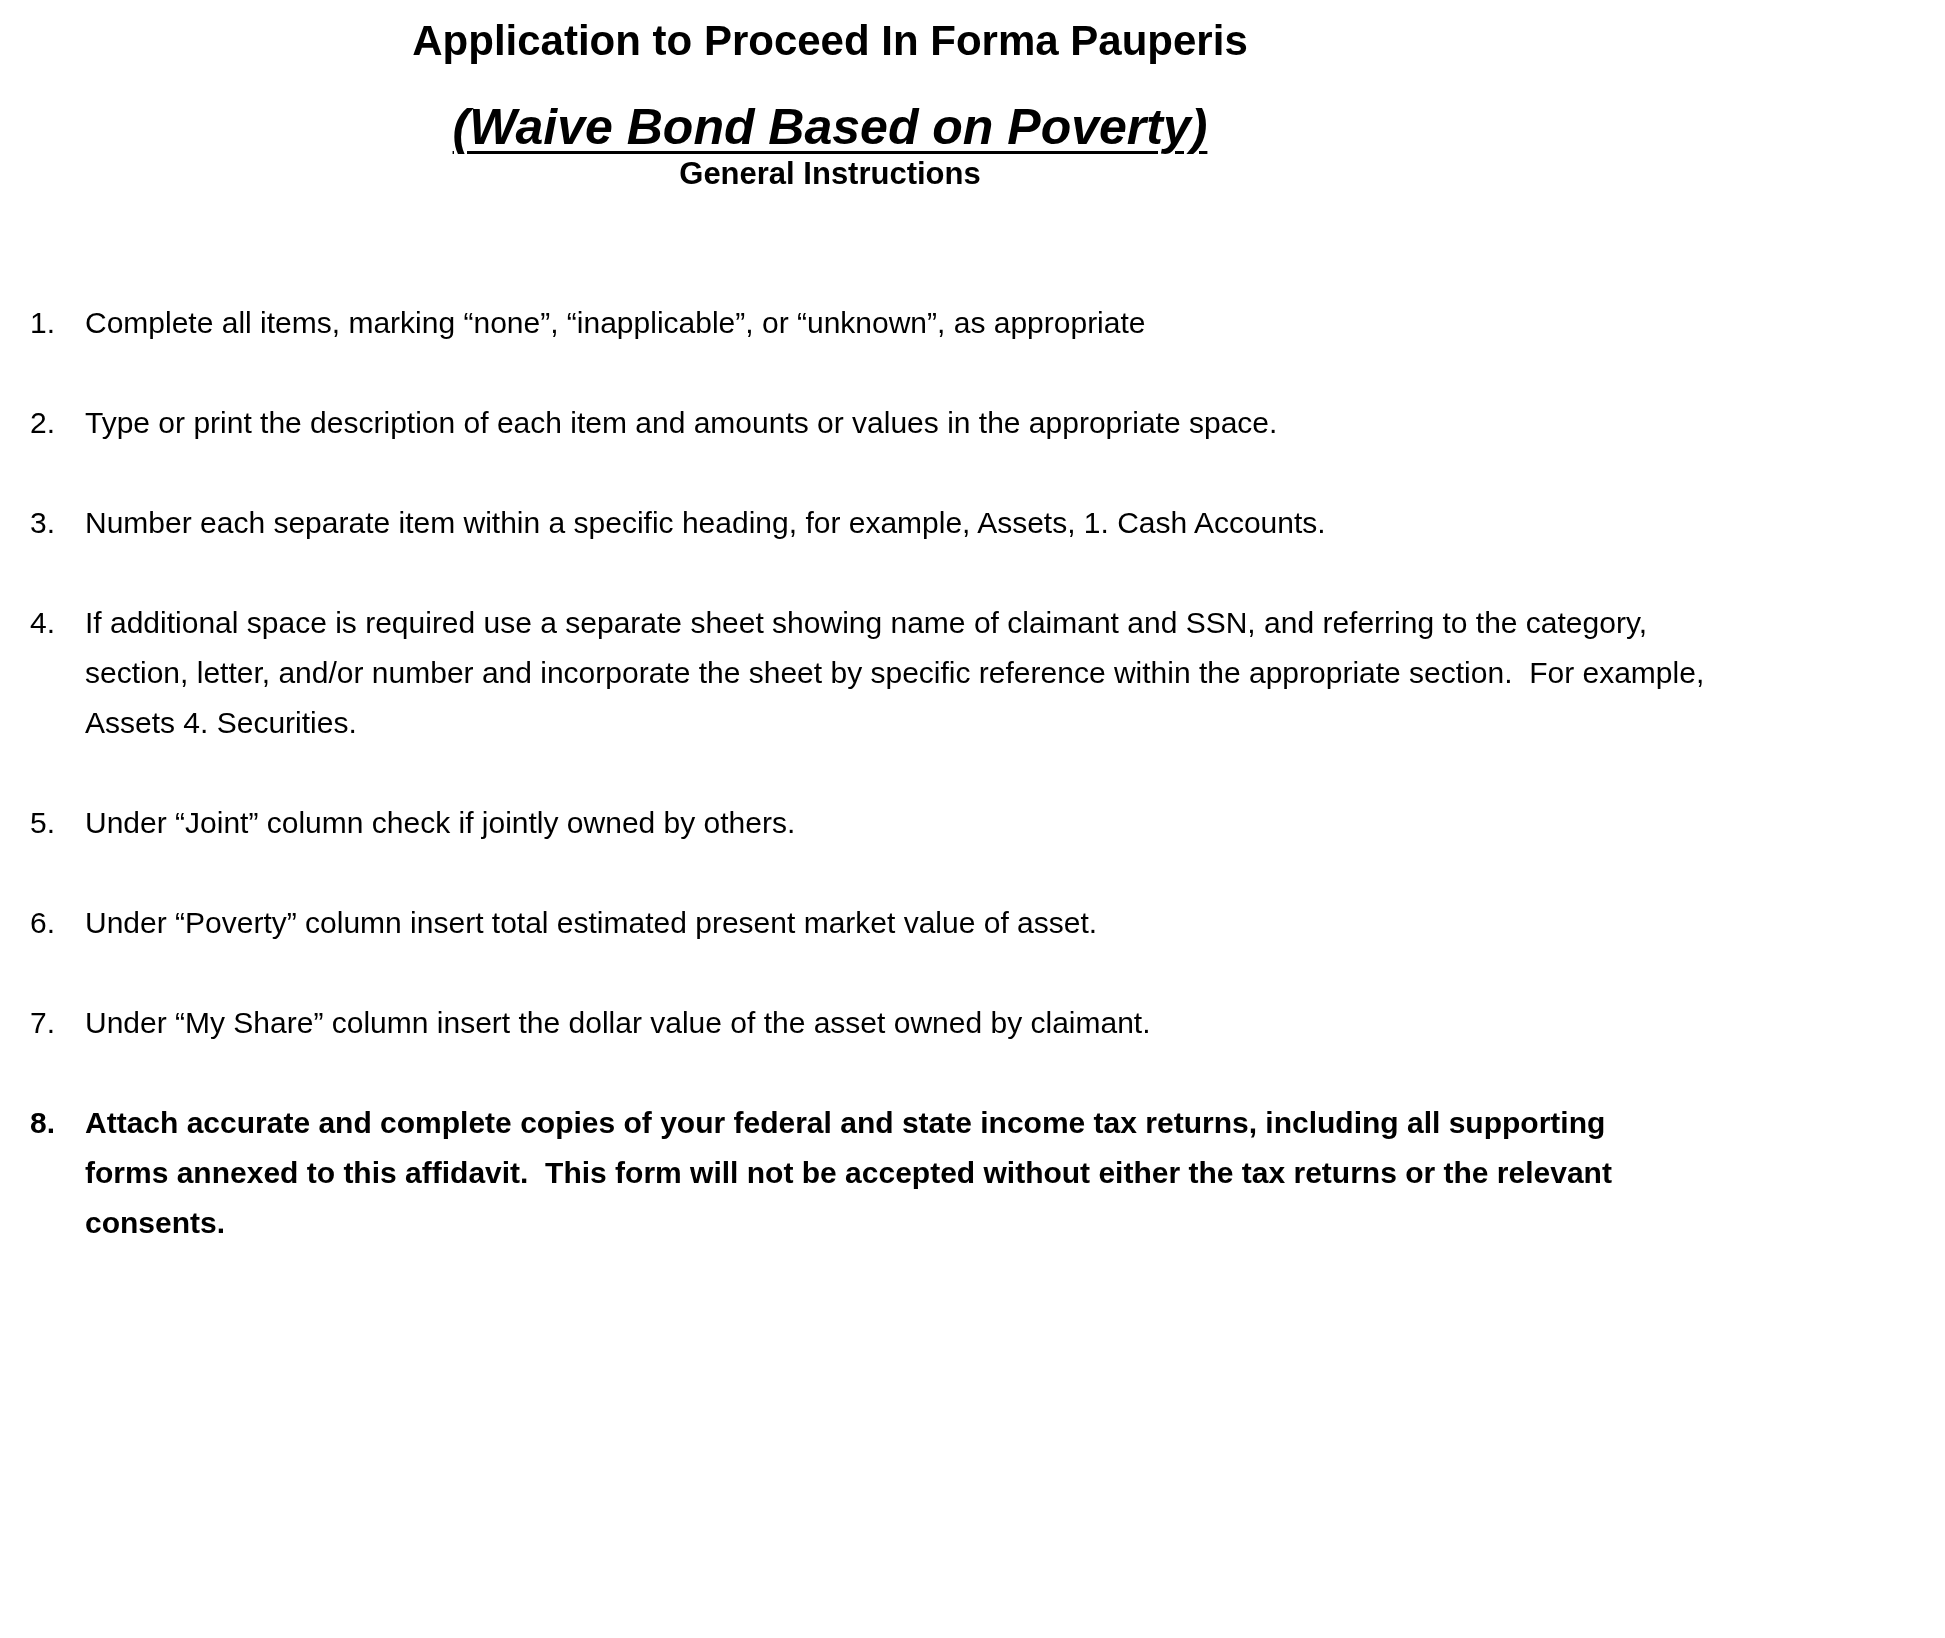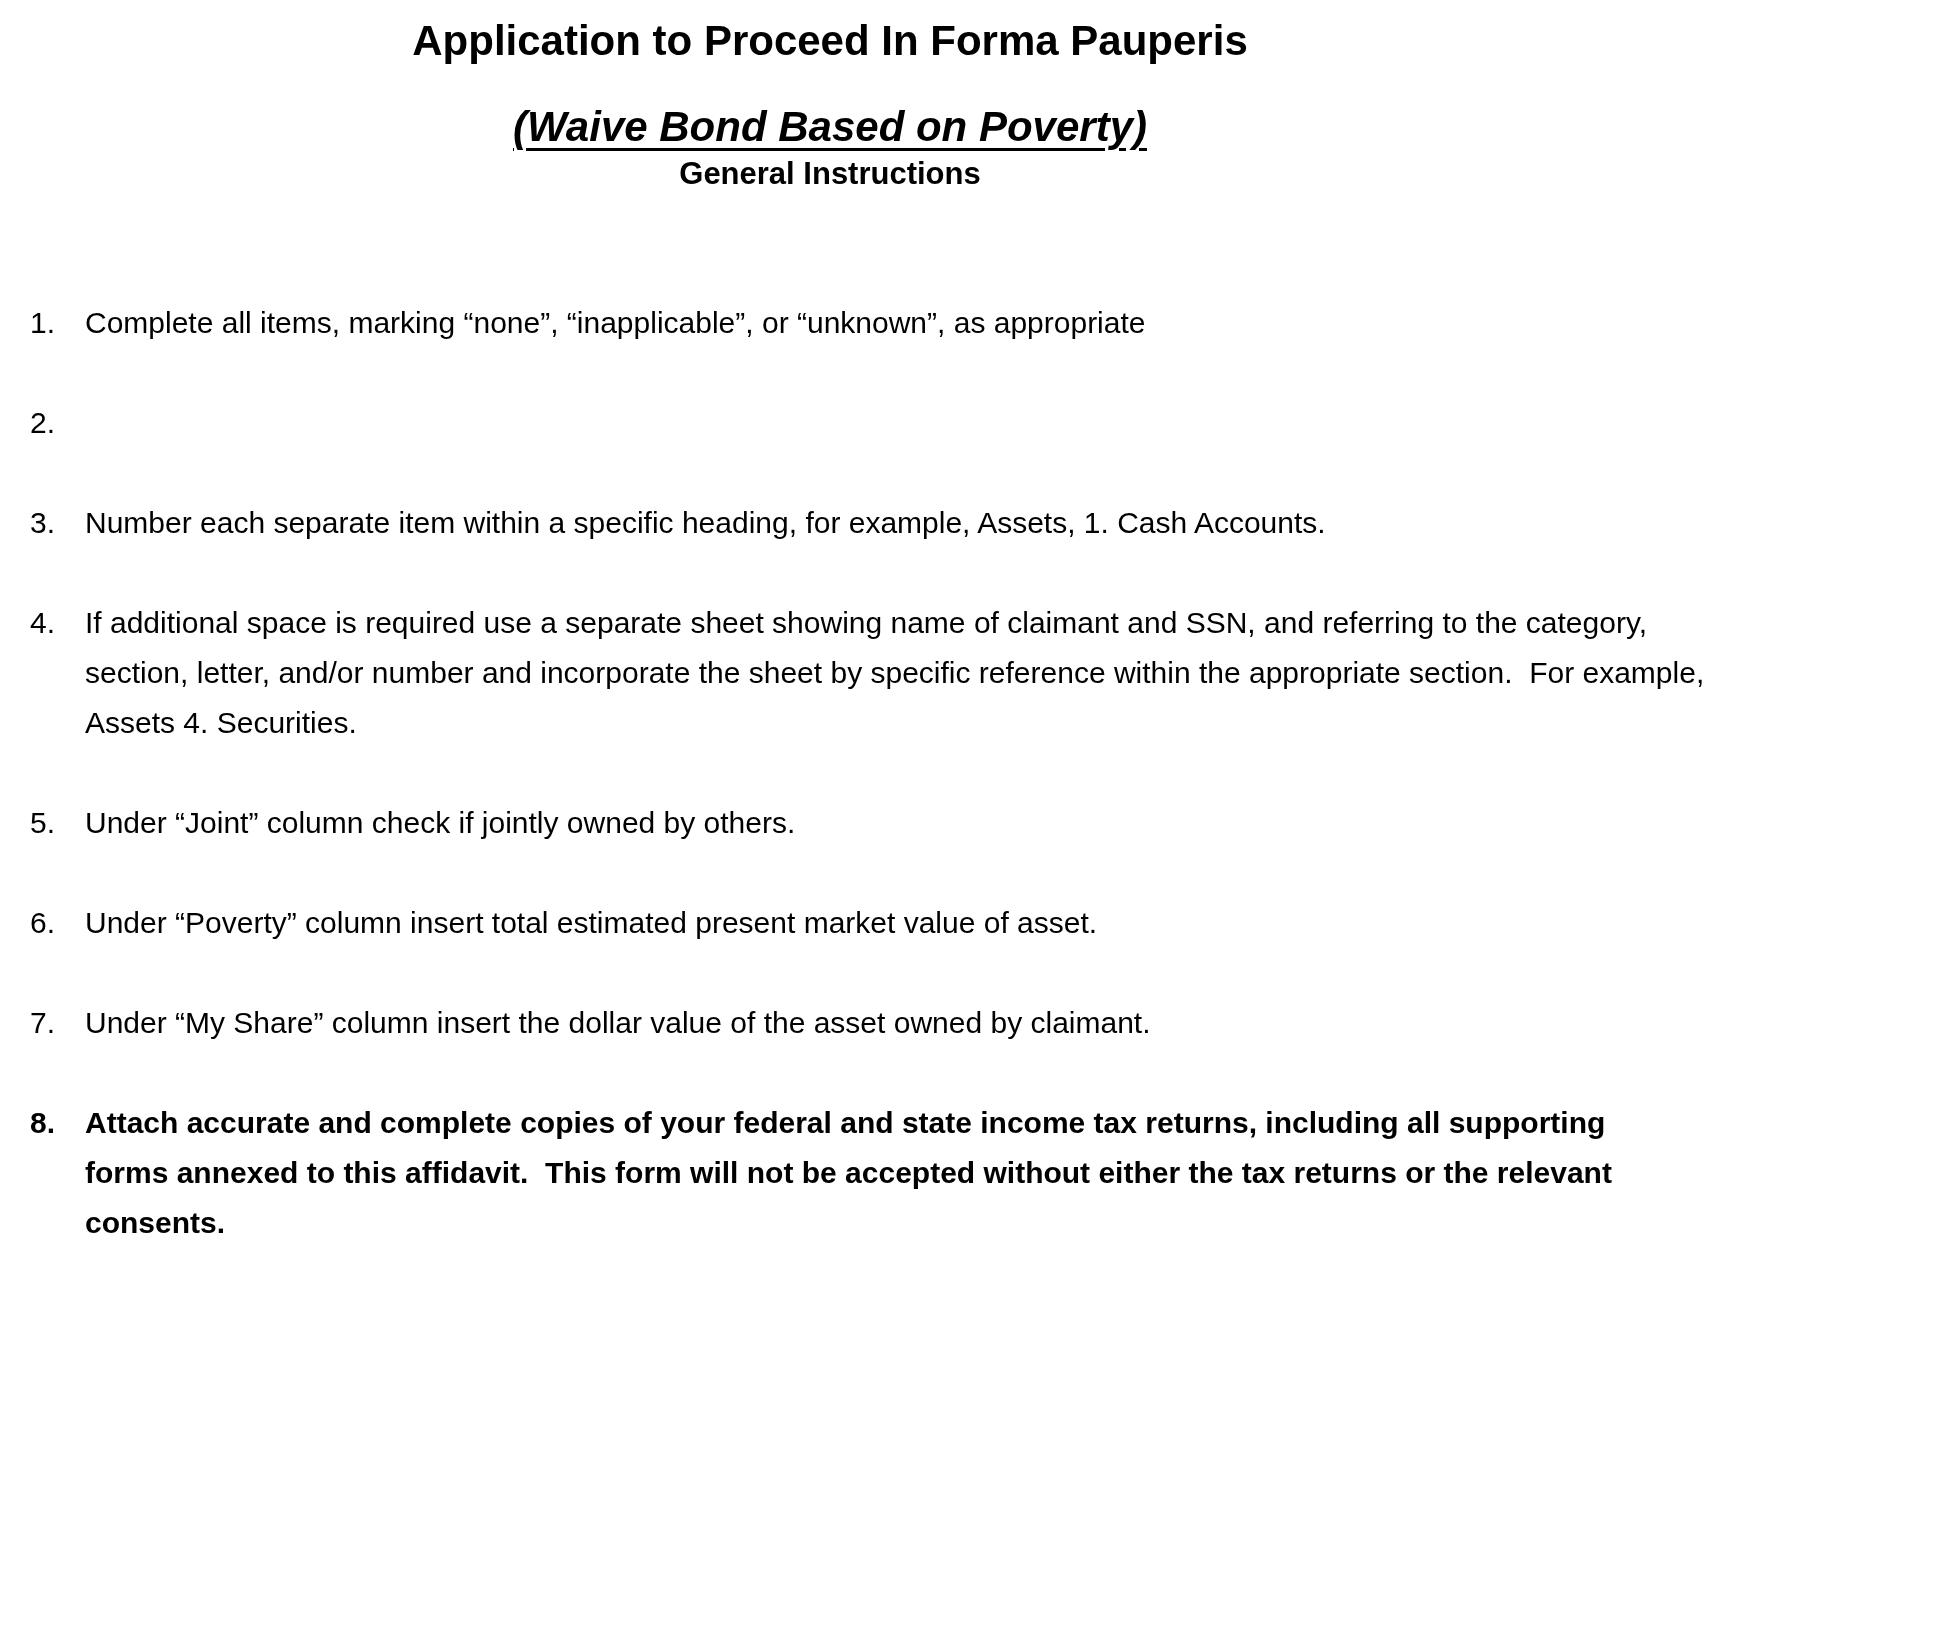--- a/index.html
+++ b/index.html
@@ -22,21 +22,21 @@
   }
   .doc-title {
     margin-top: 14px;
     font-size: 42px;
     font-weight: bold;
     line-height: 54px;
     white-space: pre;
   }
   .doc-subtitle {
     margin-top: 32px;
-    font-size: 42px;
+    font-size: 50px;
     font-weight: bold;
     font-style: italic;
     line-height: 54px;
     text-decoration: underline;
     text-decoration-thickness: 3px;
     text-underline-offset: 7px;
     white-space: pre;
   }
   .section-heading {
     font-size: 31px;
@@ -81,20 +81,23 @@
 
     <div class="instruction-item">
       <div class="num">1.</div>
       <div class="lines">
         <div>Complete all items, marking “none”, “inapplicable”, or “unknown”, as appropriate</div>
       </div>
     </div>
 
     <div class="instruction-item">
       <div class="num">2.</div>
+      <div class="lines">
+        <div>Type or print the description of each item and amounts or values in the appropriate space.</div>
+      </div>
     </div>
 
     <div class="instruction-item">
       <div class="num">3.</div>
       <div class="lines">
         <div>Number each separate item within a specific heading, for example, Assets, 1. Cash Accounts.</div>
       </div>
     </div>
 
     <div class="instruction-item">

